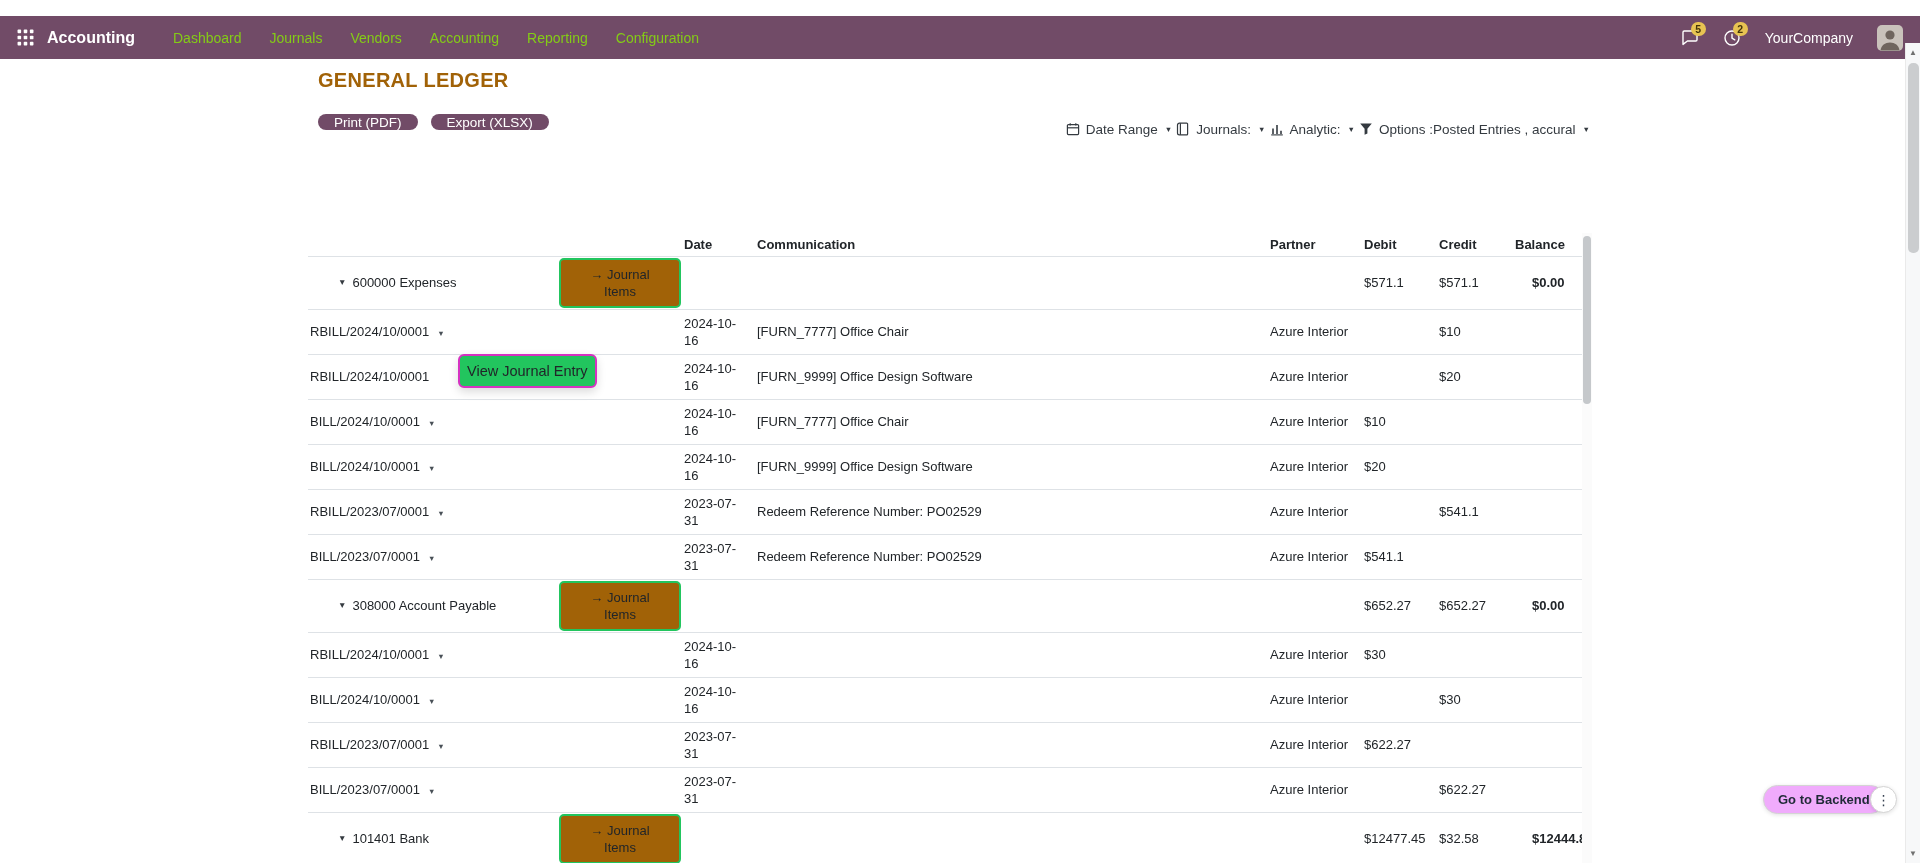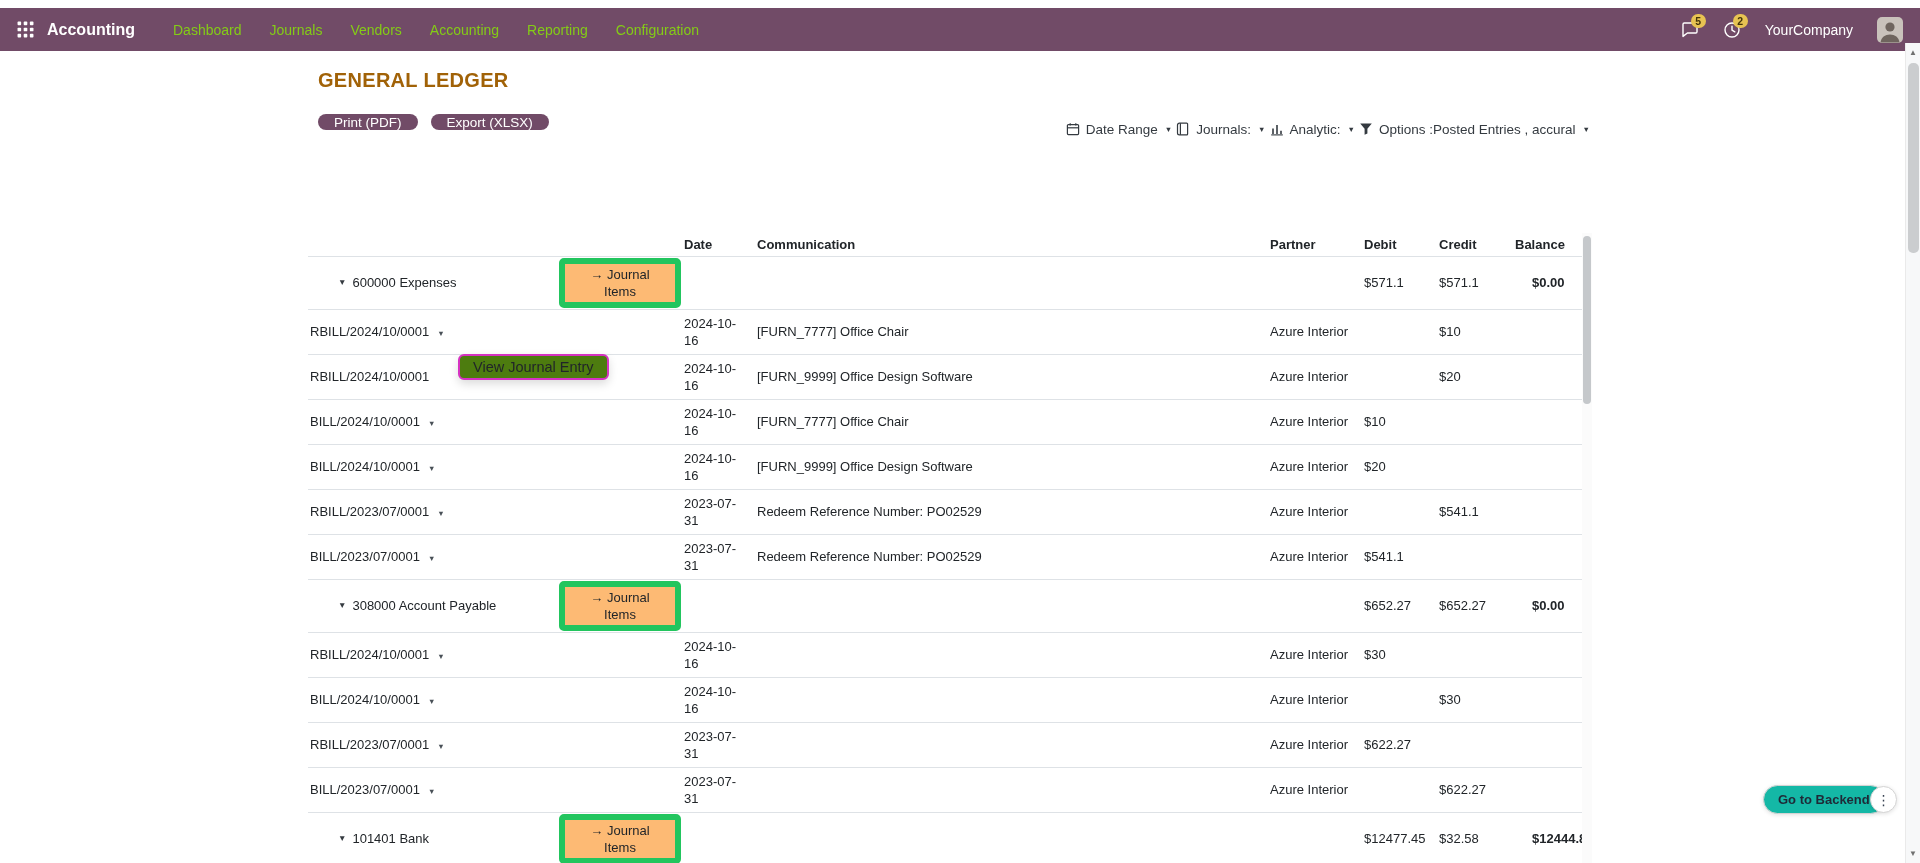--- a/index.html
+++ b/index.html
@@ -2,21 +2,21 @@
 <html style="--navbar-bg: #714B67; --primary-btn-bg: #714B67; --badge-bg: #E7C352; --popup-accent: #D632C2;"><head>
 <meta charset="utf-8">
 <style>
   * { box-sizing: border-box; }
   body {
     width: 1920px; height: 863px; margin: 0; overflow: hidden; position: relative;
     background: #fff; color: #212529;
     font-family: "Liberation Sans", "DejaVu Sans", sans-serif;
   }
   
-  .navbar { position: absolute; top: 8px; left: 0; right: 0; height: 43px;
+  .navbar { position: absolute; top: 16px; left: 0; right: 0; height: 43px;
     background: var(--navbar-bg, #714B67); display: flex; align-items: center;
     padding: 0 17px; z-index: 40; }
   .apps-btn { background: none; border: none; padding: 0; margin-right: 13px; cursor: pointer; display: flex; }
   .app-name { color: #fff; font-weight: bold; font-size: 16px; margin-right: 26px; cursor: pointer; white-space: nowrap; }
   .nav-menu { display: flex; align-items: center; gap: 4px; }
   .nav-item { color: #84cc16; font-size: 14px; padding: 6px 12px; border-radius: 4px; cursor: pointer; white-space: nowrap; }
   .nav-right { margin-left: auto; display: flex; align-items: center; gap: 24px; }
   .nav-icon-btn { position: relative; background: none; border: none; padding: 0; cursor: pointer; display: flex; }
   .nav-badge { position: absolute; top: -7px; left: 10px; background: var(--badge-bg, #E7C352);
     color: #43340a; font-size: 10.5px; font-weight: bold; line-height: 1; padding: 2px 4.5px; border-radius: 8px; }
@@ -40,43 +40,43 @@
   .trow { display: grid; grid-template-columns: 250px 124px 73px 513px 94px 75px 76px 69px;
     align-items: center; border-bottom: 1px solid #dee2e6; width: 1274px; }
   .thead { height: 24px; font-weight: bold; }
   .trow.entry { min-height: 45px; }
   .trow.group { min-height: 53px; }
   .cell { padding: 2px 8px 2px 2px; line-height: 1.32; overflow: hidden; }
   .g-label { padding-left: 30px; display: flex; align-items: center; cursor: pointer; }
   .tri { font-size: 8.5px; margin-right: 6px; color: #343a40; }
   .caret { font-size: 7.5px; color: #495057; margin-left: 8px; cursor: pointer; }
   .c-btn { padding: 0; display: flex; justify-content: center; }
-  .ji-btn { width: 122px; height: 50px; background: #fdba74; border: 6px solid #22c55e;
+  .ji-btn { width: 122px; height: 50px; background: #a16207; border: 2px solid #22c55e;
     border-radius: 5px; color: #212529; font-family: inherit; font-size: 13px; line-height: 1.32;
     cursor: pointer; display: flex; align-items: center; justify-content: center; padding: 0; }
   .ji-inner { display: inline-block; width: 80px; text-align: center; }
   .group .c-balance { font-weight: bold; margin-left: 17px; }
   
-  .popup { position: absolute; left: 150px; top: 121px; height: 26px; display: inline-flex;
-    align-items: center; padding: 0 13px; background: #4d7c0f;
+  .popup { position: absolute; left: 150px; top: 121px; height: 34px; display: inline-flex;
+    align-items: center; padding: 0 7px; background: #22c55e;
     border: 2px solid var(--popup-accent, #D632C2); border-radius: 6px; font-size: 14.5px;
     white-space: nowrap; box-shadow: 0 4px 10px rgba(0,0,0,.14); z-index: 10; cursor: pointer; }
   
   .inner-scroll { position: absolute; top: 0; right: 0; width: 10px; height: 100%; background: #fbfbfb; }
   .inner-thumb { position: absolute; top: 3px; left: 1px; width: 8px; height: 168px;
     background: #c5c8cb; border-radius: 4px; cursor: pointer; }
   .page-scroll { position: absolute; top: 43px; right: 0; width: 15px; height: 820px;
     background: #f7f8f9; border-left: 1px solid #eaeaea; z-index: 60; }
   .ps-arrow { position: absolute; left: 0; width: 100%; text-align: center; font-size: 8px; color: #707070; cursor: pointer; }
   .ps-up { top: 5px; } .ps-down { bottom: 5px; }
   .page-thumb { position: absolute; left: 2px; top: 20px; width: 11px; height: 190px;
     background: #cbcdcf; border-radius: 5px; cursor: pointer; }
   
   .backend-btn { position: absolute; left: 1763px; top: 785px; height: 29px; padding: 0 14px;
-    background: #14b8a6; border: 1px solid #d4d4d4; border-radius: 15px; font-size: 13px;
+    background: #f0abfc; border: 1px solid #d4d4d4; border-radius: 15px; font-size: 13px;
     font-weight: bold; color: #1f2937; display: flex; align-items: center;
     box-shadow: 0 1px 4px rgba(0,0,0,.12); cursor: pointer; font-family: inherit; }
   .kebab-btn { position: absolute; left: 1870px; top: 786px; width: 27px; height: 27px;
     background: #fff; border: 1px solid #d4d4d4; border-radius: 50%; font-size: 14px; color: #374151;
     display: flex; align-items: center; justify-content: center;
     box-shadow: 0 1px 4px rgba(0,0,0,.12); cursor: pointer; padding: 0; }
 </style>
 </head>
 <body>
 

